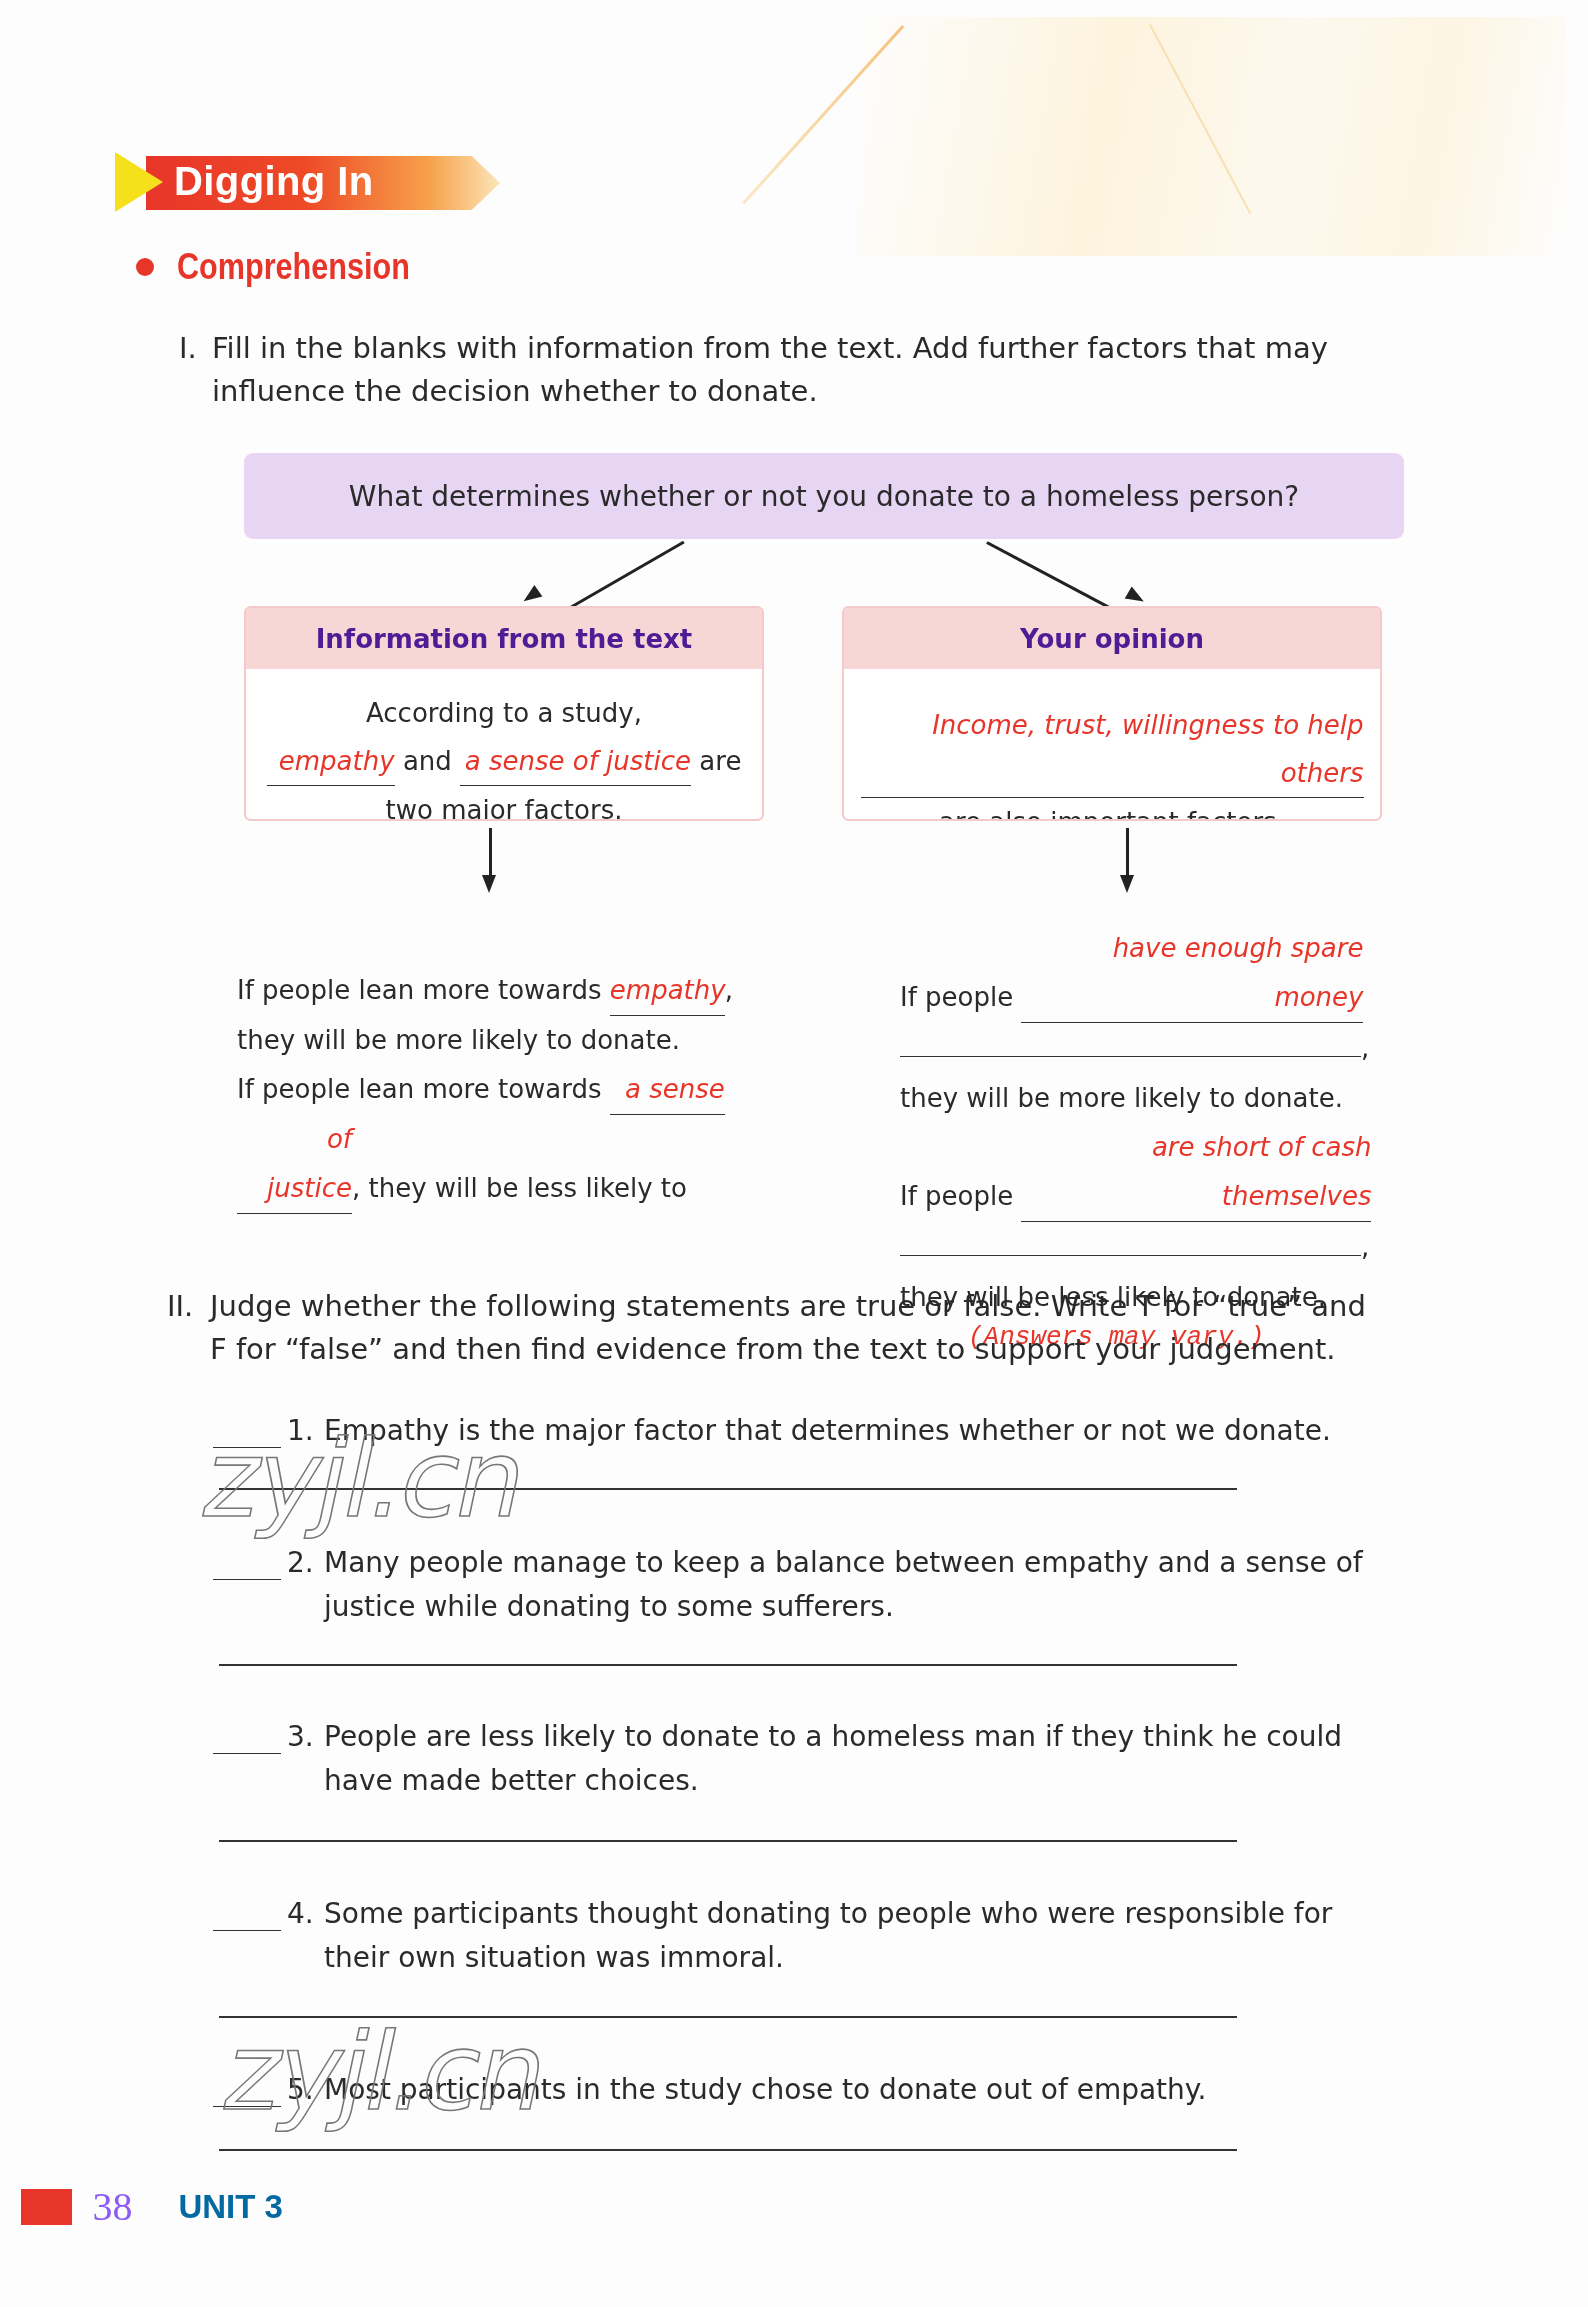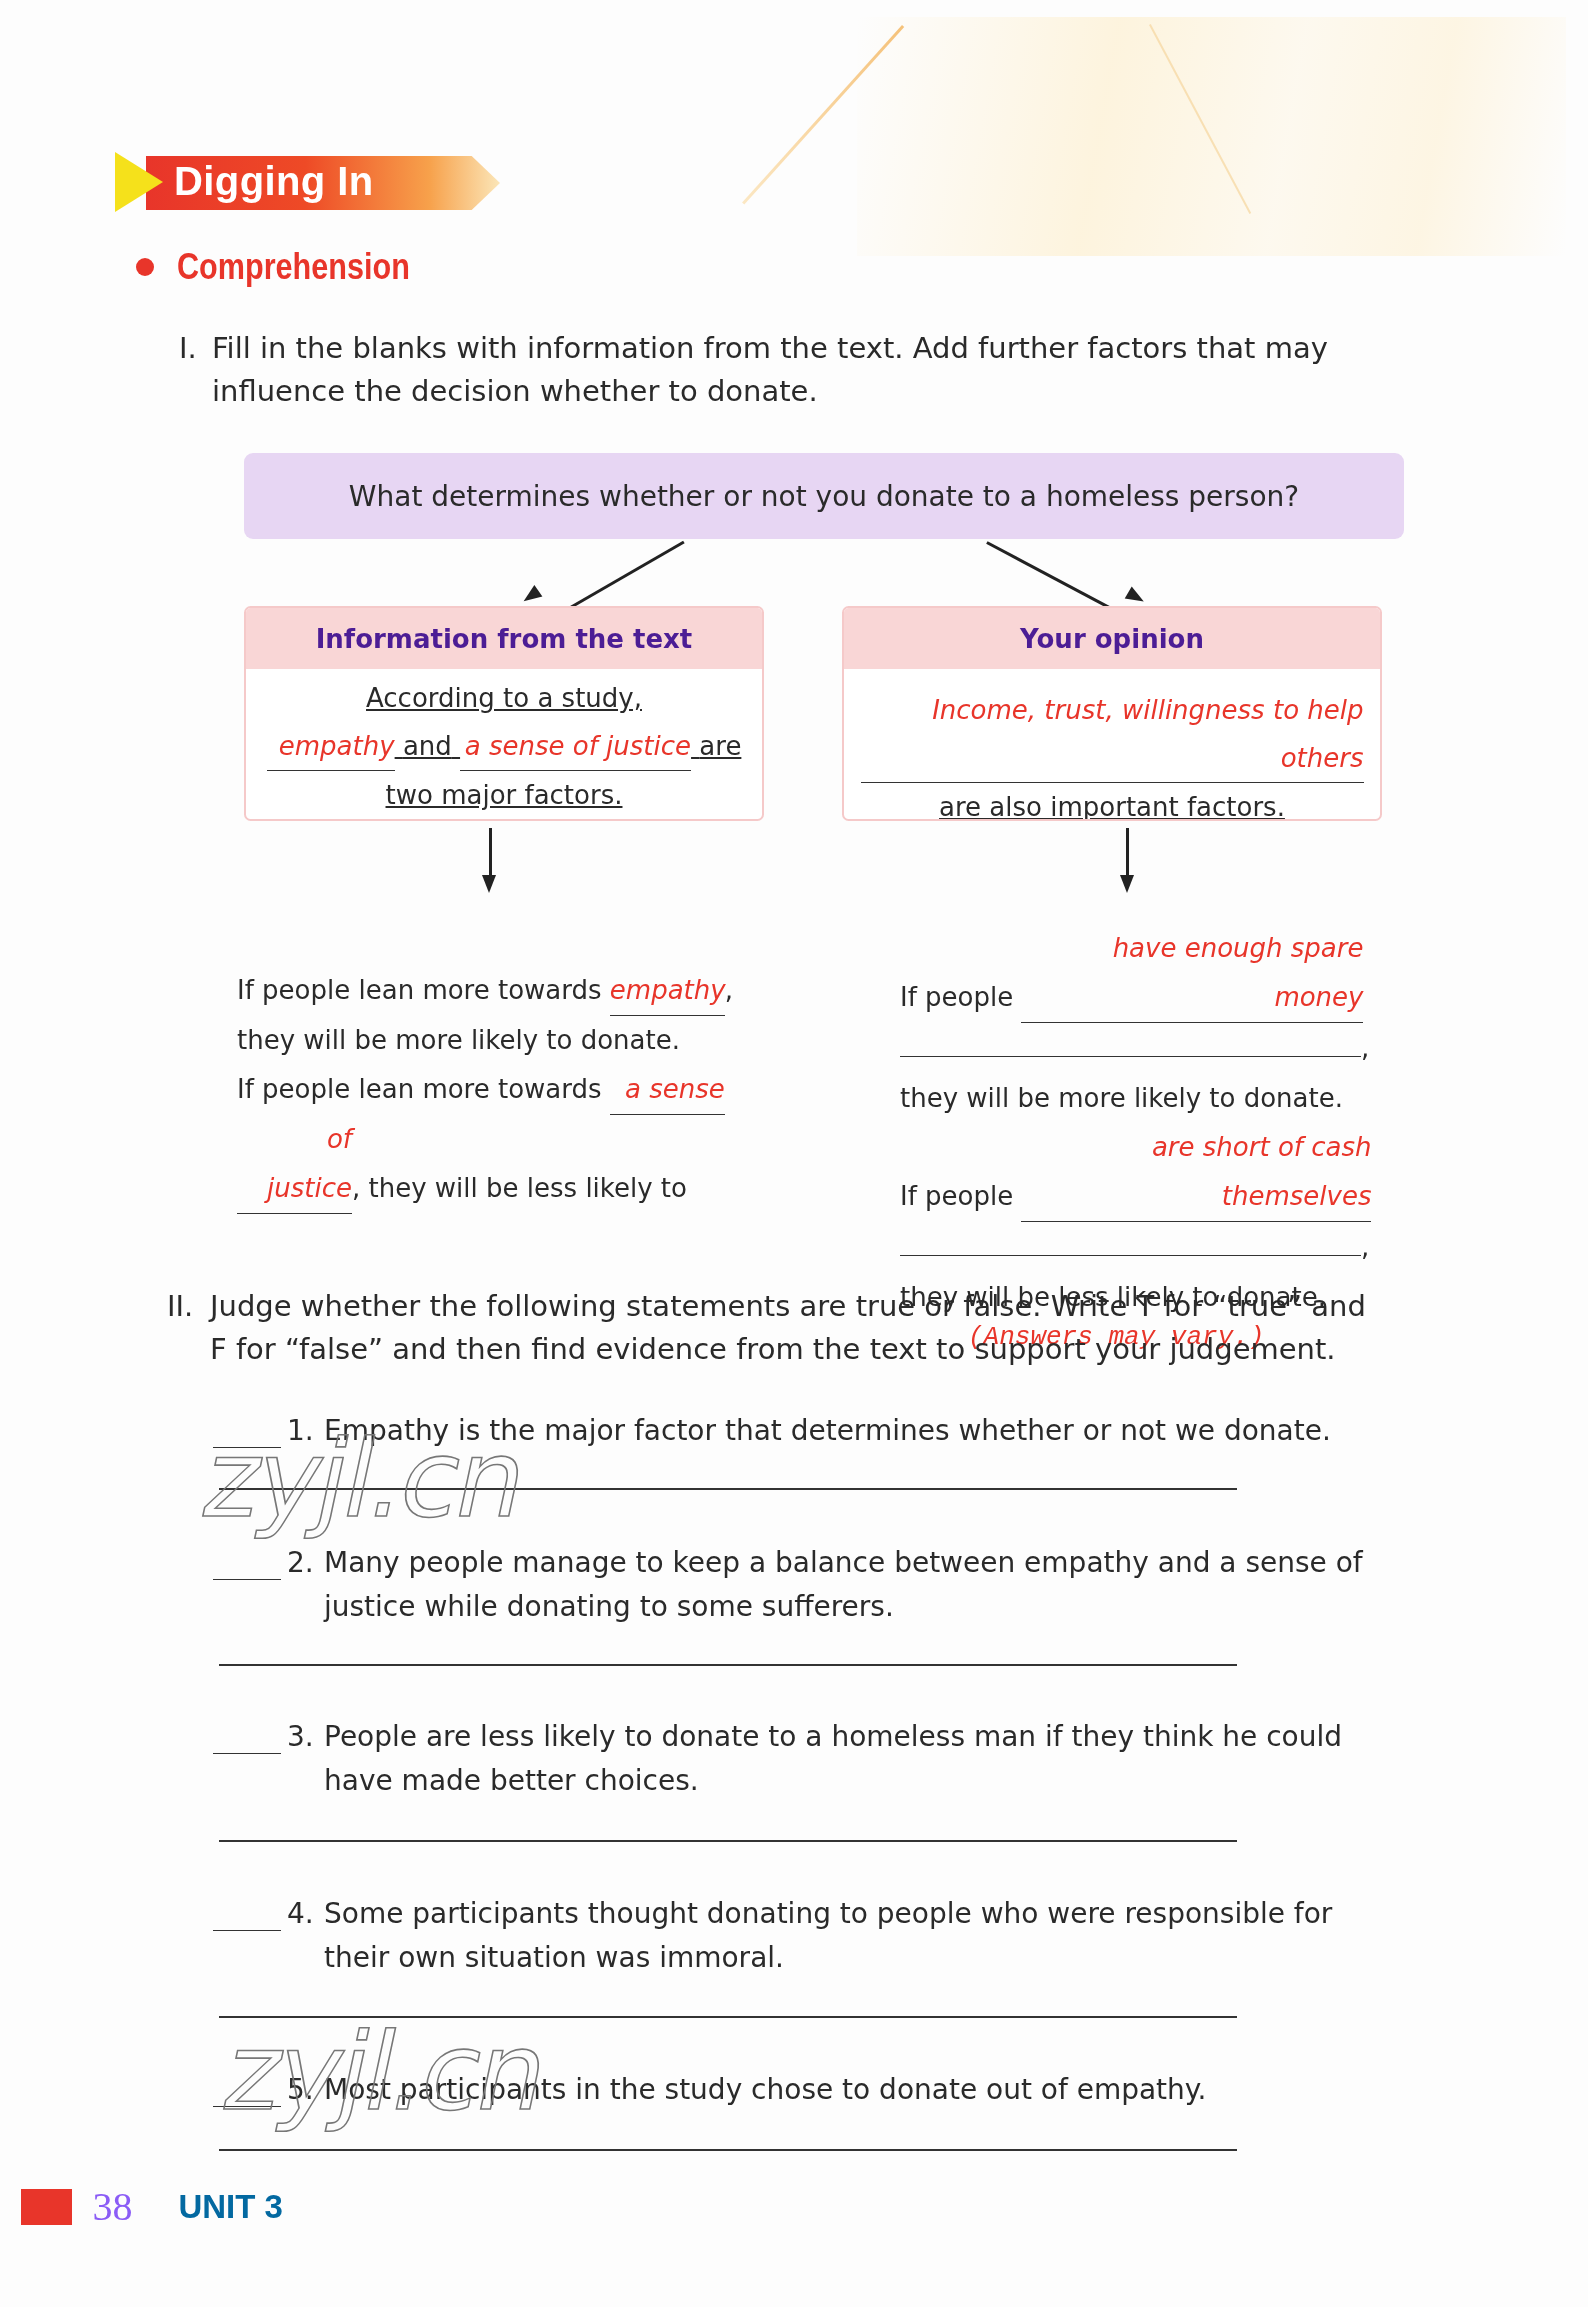--- a/index.html
+++ b/index.html
@@ -41,21 +41,21 @@
   .instr .num { position: absolute; left: -33px; }
 
   .qbox {
     position: absolute; left: 244px; top: 453px; width: 1160px; height: 86px;
     background: #e7d6f3; border-radius: 9px;
     display: flex; align-items: center; justify-content: center;
     font-size: 28px; color: #2a2a2a;
   }
   .card { position: absolute; background: #fff; border: 2.5px solid #f5c9c9; border-radius: 6.6px; overflow: hidden; }
   .card .head { background: #f9d6d6; height: 61px; display: flex; align-items: center; justify-content: center; font-weight: bold; font-size: 26px; color: #4c1d95; }
-  .card .body { text-align: center; font-size: 26px; line-height: 48px; padding-top: 5px; text-decoration: underline; }
+  .card .body { text-align: center; font-size: 26px; line-height: 48px; padding-top: 20px; }
   .ans { color: #e8352a; font-style: italic; }
   .blank { display: inline-block; border-bottom: 1.6px solid #333; text-align: right; }
 
   .arrow-line { position: absolute; background: #222; height: 2.5px; transform-origin: left center; }
   .vline { position: absolute; width: 2.5px; background: #222; }
   .ahead { position: absolute; width: 0; height: 0; border-left: 7.4px solid transparent; border-right: 7.4px solid transparent; border-top: 18px solid #222; }
 
   .para { position: absolute; font-size: 26px; line-height: 49px; color: #2a2a2a; }
 
   .item { position: absolute; left: 213px; width: 1170px; font-size: 28px; line-height: 44px; }

